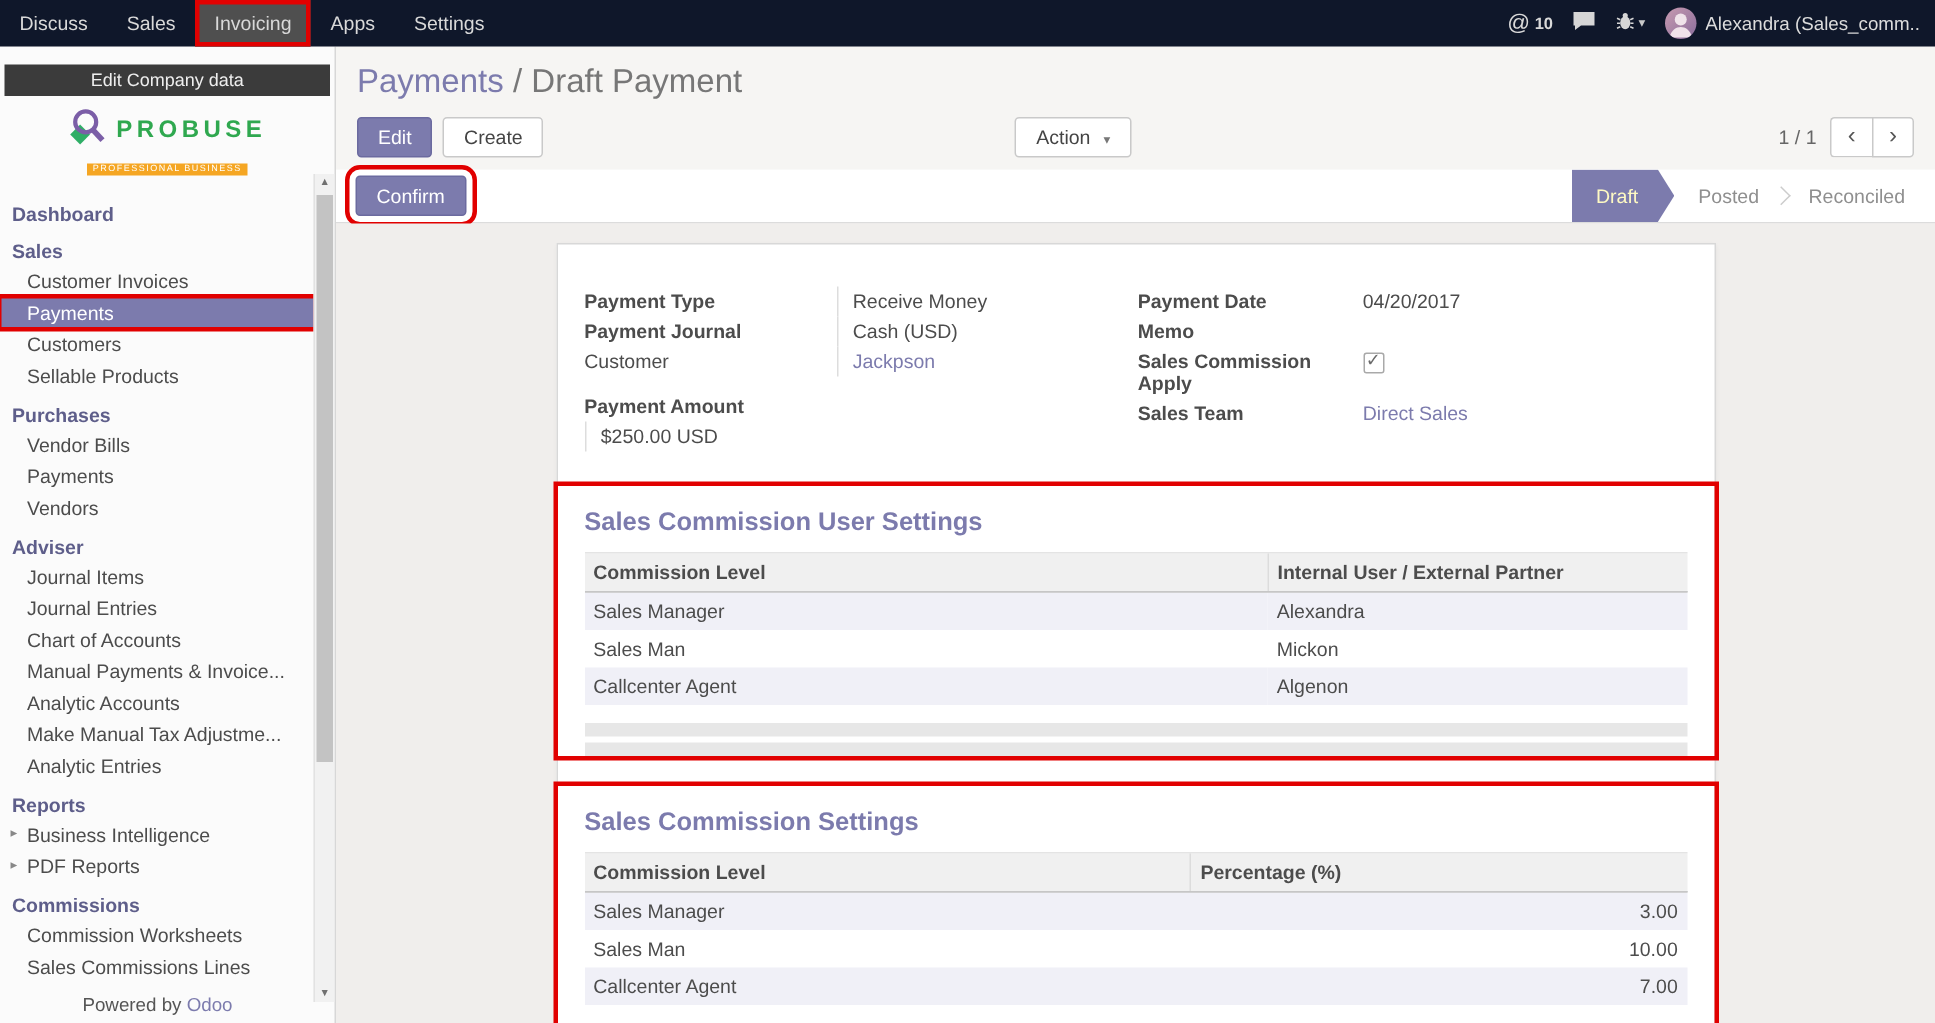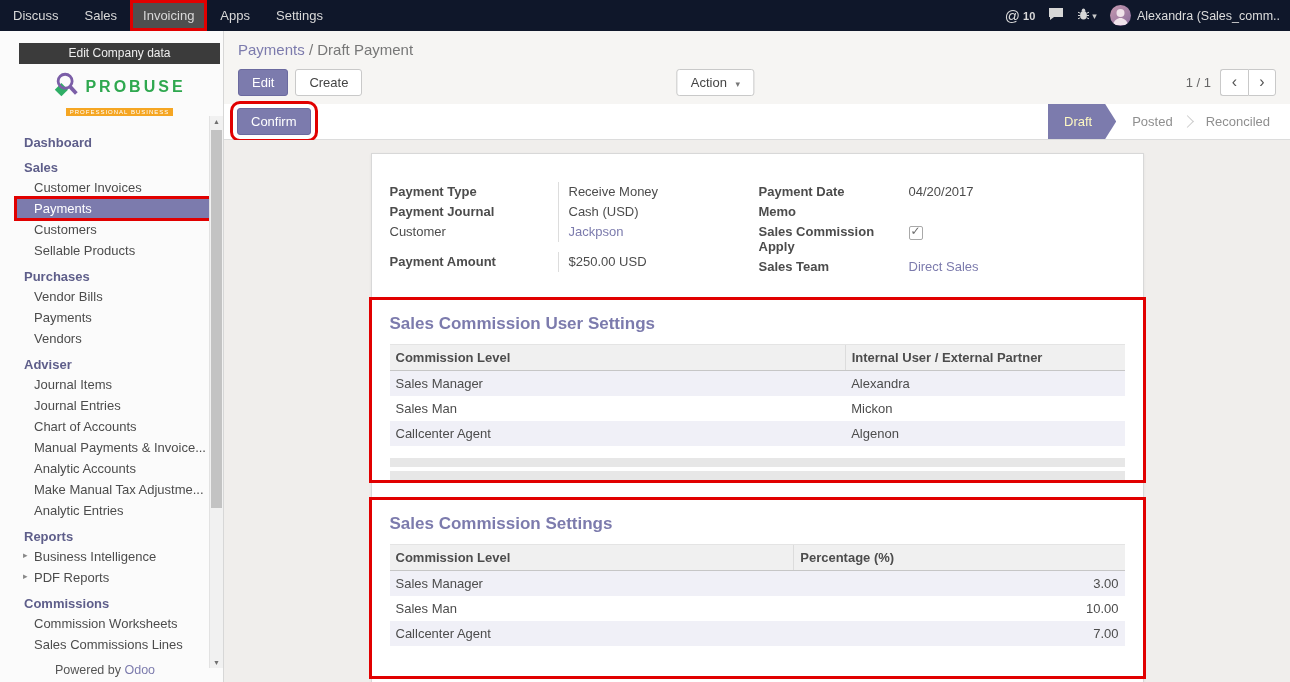--- a/index.html
+++ b/index.html
@@ -20,21 +20,21 @@
   .mention .cnt { font-size:11px;font-weight:bold; }
   .sys-icon { display:flex; align-items:center; cursor:pointer; gap:2px; }
   .caret { font-size:9px; color:#c9c9c9; }
   .avatar { width:21px; height:21px; border-radius:50%; overflow:hidden;
     background:linear-gradient(135deg,#c79ab0,#8a6d9c); display:inline-block; flex:none; }
   .user { display:flex; align-items:center; gap:6px; cursor:pointer; font-size:12.5px; color:#dcdcdc; max-width:175px; }
   .user .uname { white-space:nowrap; overflow:hidden; }
 
   
   .sidebar { position:absolute; left:0; top:31px; width:224px; bottom:0;
-    background:#fbfbfb; border-right:1px solid #d7d7d7; overflow:hidden;padding-left:16px; }
+    background:#fbfbfb; border-right:1px solid #d7d7d7; overflow:hidden; }
   .edit-company { margin:12px 3px 0; height:21px; background:#3b3b3b; color:#eee;
     font-size:12px; text-align:center; line-height:21px; cursor:pointer; }
   .logo { text-align:center; padding:7px 0 6px; }
   .logo-row { display:flex; align-items:center; justify-content:center; gap:4px; }
   .logo-name { color:#2fa84f; font-weight:bold; font-size:16px; letter-spacing:3px; }
   .logo-tag { display:inline-block; background:#f5a623; color:#fff; font-size:6px;
     letter-spacing:1px; padding:1px 4px; margin-top:1px; }
   .menu-list { padding:4px 0 0; width:210px; }
   .sb-heading { padding:4px 8px 2px; font-weight:bold; color:#5e5e8a; font-size:13px; margin-top:4px; cursor:pointer; }
   .sb-item { padding:3px 8px 3px 18px; color:#4c4c4c; cursor:pointer; position:relative; font-size:13px; }
@@ -48,21 +48,21 @@
     background:#f1f1f1; border-left:1px solid #e2e2e2; z-index:7; }
   .sb-scroll .arr { position:absolute; left:0; width:13px; text-align:center; font-size:7px; color:#707070; cursor:pointer; }
   .sb-scroll .arr.up { top:2px; }
   .sb-scroll .arr.down { bottom:2px; }
   .sb-thumb { position:absolute; left:1px; right:1px; top:14px; height:378px; background:#c3c3c3; cursor:pointer; }
 
   
   .main { position:absolute; left:224px; top:31px; right:0; bottom:0;
     display:flex; flex-direction:column; overflow:hidden; }
   .cp { background:#f6f5f3; padding:10px 14px 8px; }
-  .breadcrumb { font-size:15px; color:#777; }
+  .breadcrumb { font-size:22px; color:#777; }
   .breadcrumb .bc-link { color:#7c7bad; cursor:pointer; }
   .btn-row { margin-top:10px; display:flex; align-items:center; position:relative; height:28px; }
   .btn { font-size:13px; padding:5px 13px; border:1px solid #c9c9c9; background:#fff;
     color:#444; border-radius:3px; cursor:pointer; }
   .btn.primary { background:#7c7bad; border-color:#6b6a9f; color:#fff; }
   .btn + .btn { margin-left:7px; }
   .action-wrap { position:absolute; left:46%; transform:translateX(-50%); }
   .btn .caret2 { font-size:9px; margin-left:5px; color:#777; }
   .pager { margin-left:auto; display:flex; align-items:center; gap:9px; }
   .pager-text { color:#666; }
@@ -86,21 +86,21 @@
 
   
   .content { flex:1; background:#f0eeec; overflow:hidden; padding-top:13px; }
   .sheet { width:773px; margin:0 auto; background:#fff; border:1px solid #d8d8d8;
     box-shadow:0 1px 3px rgba(0,0,0,.06); min-height:620px; padding:28px 18px; }
 
   .form-grid { display:flex; }
   .fg-left { width:360px; flex:none; }
   .fg-right { flex:1; padding-left:9px; }
   .frow { display:flex; align-items:flex-start; }
-  .frow.gap { margin-top:10px; }
+  .frow.gap { margin-top:10px;flex-direction:column; }
   .flabel { font-weight:bold; color:#4c4c4c; padding:2px 0 3px; }
   .flabel.normal { font-weight:normal; }
   .fg-left .flabel { width:168px; flex:none; }
   .fg-right .flabel { width:140px; flex:none; }
   .fvalue { padding:2px 0 3px 10px; color:#4c4c4c; flex:1; min-height:20px; }
   .fg-left .fvalue { border-left:1px solid #ddd; }
   .link { color:#7c7bad; cursor:pointer; }
   .checkbox { width:14px; height:14px; border:1px solid #a9a9a9; background:#fff; border-radius:2px;
     display:inline-block; position:relative; margin-top:2px; cursor:pointer; }
   .checkbox .checkmark { position:absolute; left:1px; top:-3px; font-size:12px; color:#6a6a6a; }

